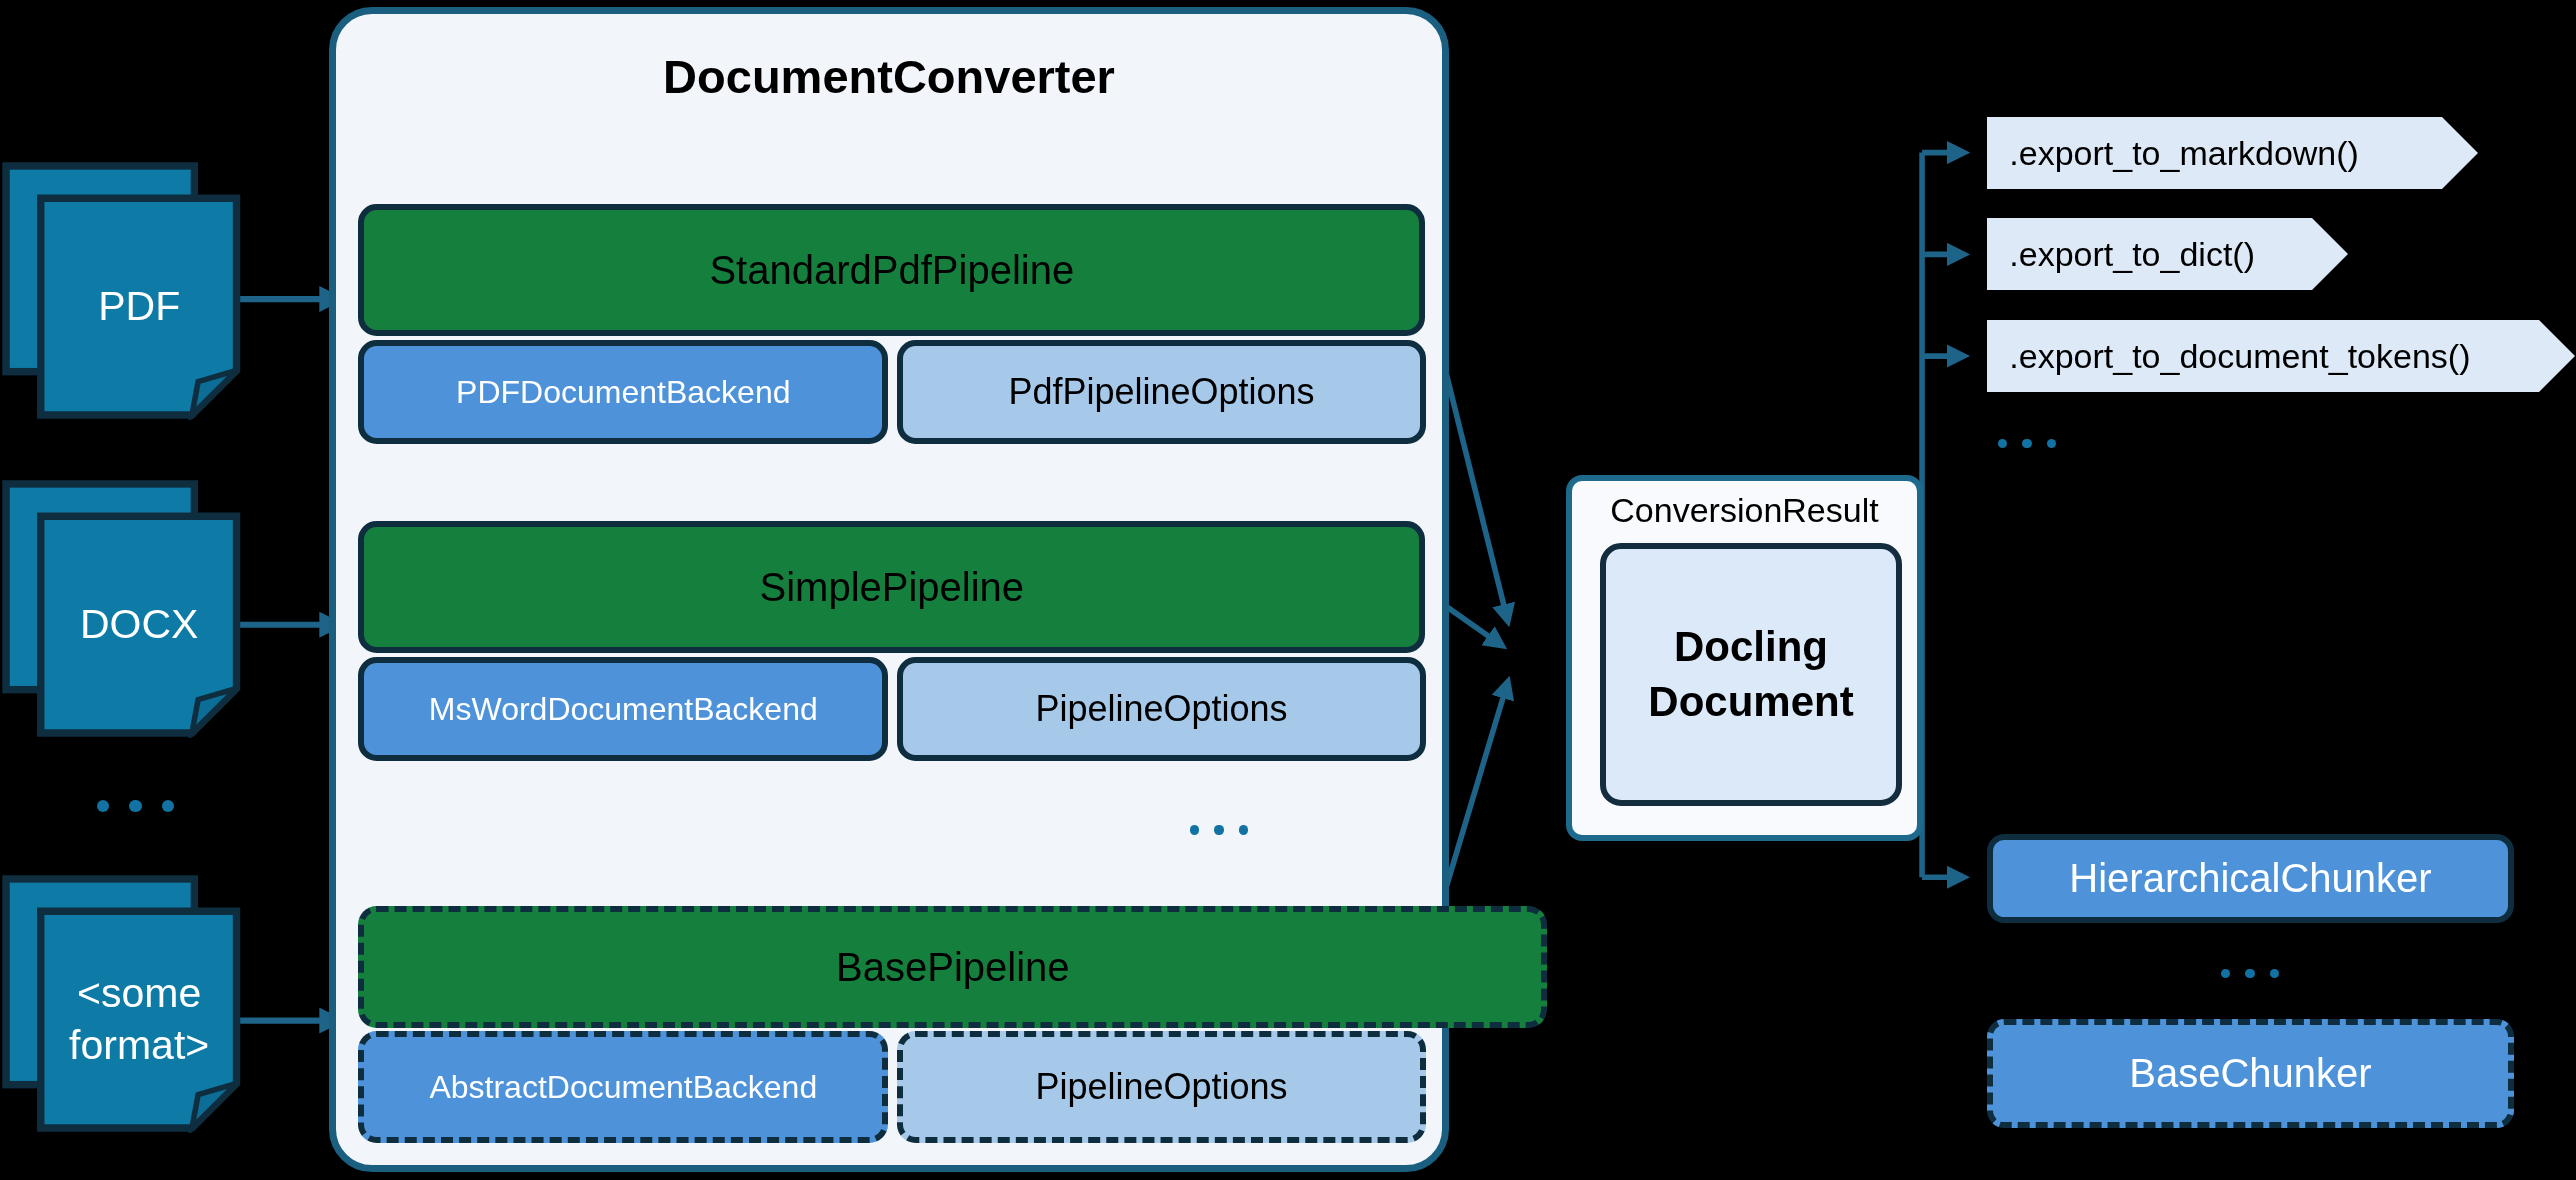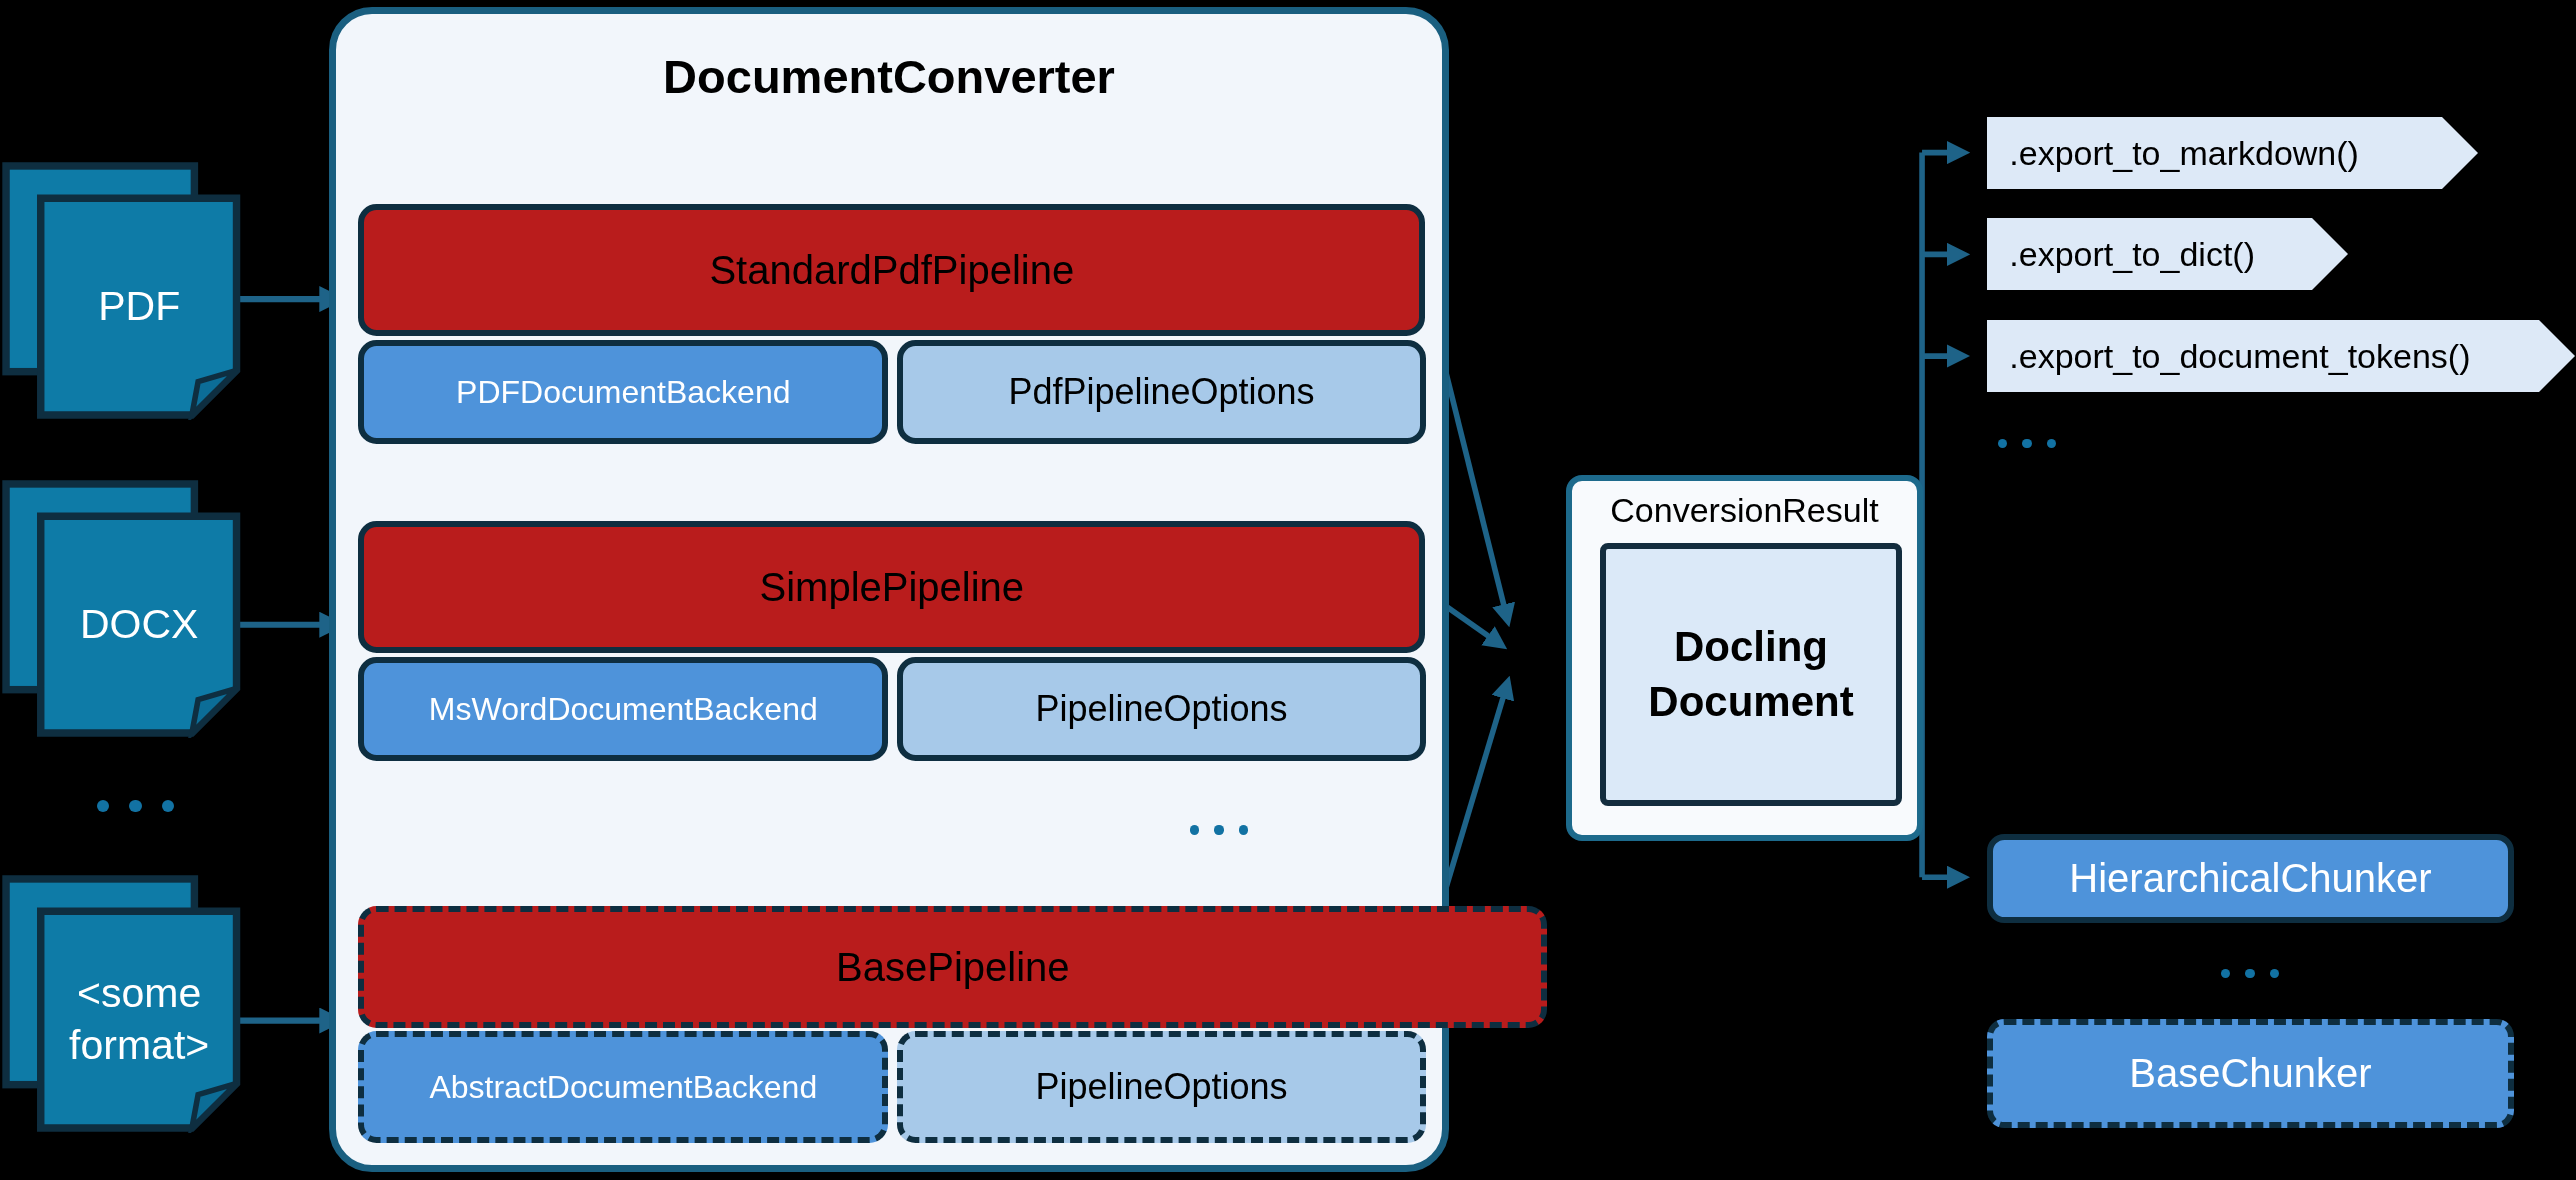--- a/index.html
+++ b/index.html
@@ -24,21 +24,21 @@
   .dots.big { gap:20px; }
   .dots.small i { width:9.3px; height:9.3px; }
   .dots.small { gap:15px; }
 
   
   .converter { position:absolute; left:329px; top:7.4px; width:1120px; height:1165px;
     background:#f2f6fb; border:7.4px solid #1a5f80; border-radius:43px; z-index:1; }
   .converter-title { position:absolute; left:0; right:0; top:35px; text-align:center;
     font-size:47px; font-weight:bold; color:#000; }
 
-  .pipe-outer { position:absolute; background:#b91c1c; border:6.2px solid #0e2e40; border-radius:18.6px;
+  .pipe-outer { position:absolute; background:#15803d; border:6.2px solid #0e2e40; border-radius:18.6px;
     display:flex; align-items:center; justify-content:center; font-size:40px; color:#000; z-index:2; }
   .sub-box { position:absolute; border:6.2px solid #0e2e40; border-radius:18.6px;
     display:flex; align-items:center; justify-content:center; z-index:3;margin-top:12px; }
   .backend { background:#4e93da; color:#fff; font-size:32px; }
   .options { background:#a7c9e9; color:#000; font-size:36px; }
   .dashed { border-style:dashed; }
 
   
   .g1-outer { left:22.3px; top:190px; width:1067px; height:132px; }
   .g1-backend { left:22.3px; top:314px; width:530px; height:104px; }
@@ -51,21 +51,21 @@
   .g3-outer { left:22.3px; top:892px; width:1189px; height:122px; }
   .g3-backend { left:22.3px; top:1005px; width:530px; height:112px; }
   .g3-options { left:561px; top:1005px; width:529px; height:112px; }
 
   
   .result { position:absolute; left:1518px; top:475px; width:357px; height:366px;
     background:#f8fafd; border:6.2px solid #1d6a8c; border-radius:16px; z-index:2;margin-left:48px; }
   .result-label { position:absolute; left:0; right:0; top:10px; text-align:center;
     font-size:34px; color:#000; }
   .docling { position:absolute; left:28px; top:62px; width:302px; height:263px;
-    background:#dbe9f8; border:6.8px solid #132c3e; border-radius:8px;
+    background:#dbe9f8; border:6.8px solid #132c3e; border-radius:21px;
     display:flex; align-items:center; justify-content:center; text-align:center;
     font-size:42px; font-weight:bold; color:#000; line-height:1.3; padding:0 25px; }
 
   
   .chev { position:absolute; height:72px; background:#dde9f7; color:#000;
     display:flex; align-items:center; padding-left:22.3px; font-size:34px; z-index:2;
     clip-path:polygon(0 0, calc(100% - 36px) 0, 100% 50%, calc(100% - 36px) 100%, 0 100%); }
   .chev1 { left:1987px; top:117px; width:491px; }
   .chev2 { left:1987px; top:218px; width:361px; }
   .chev3 { left:1987px; top:320px; width:588px; }

